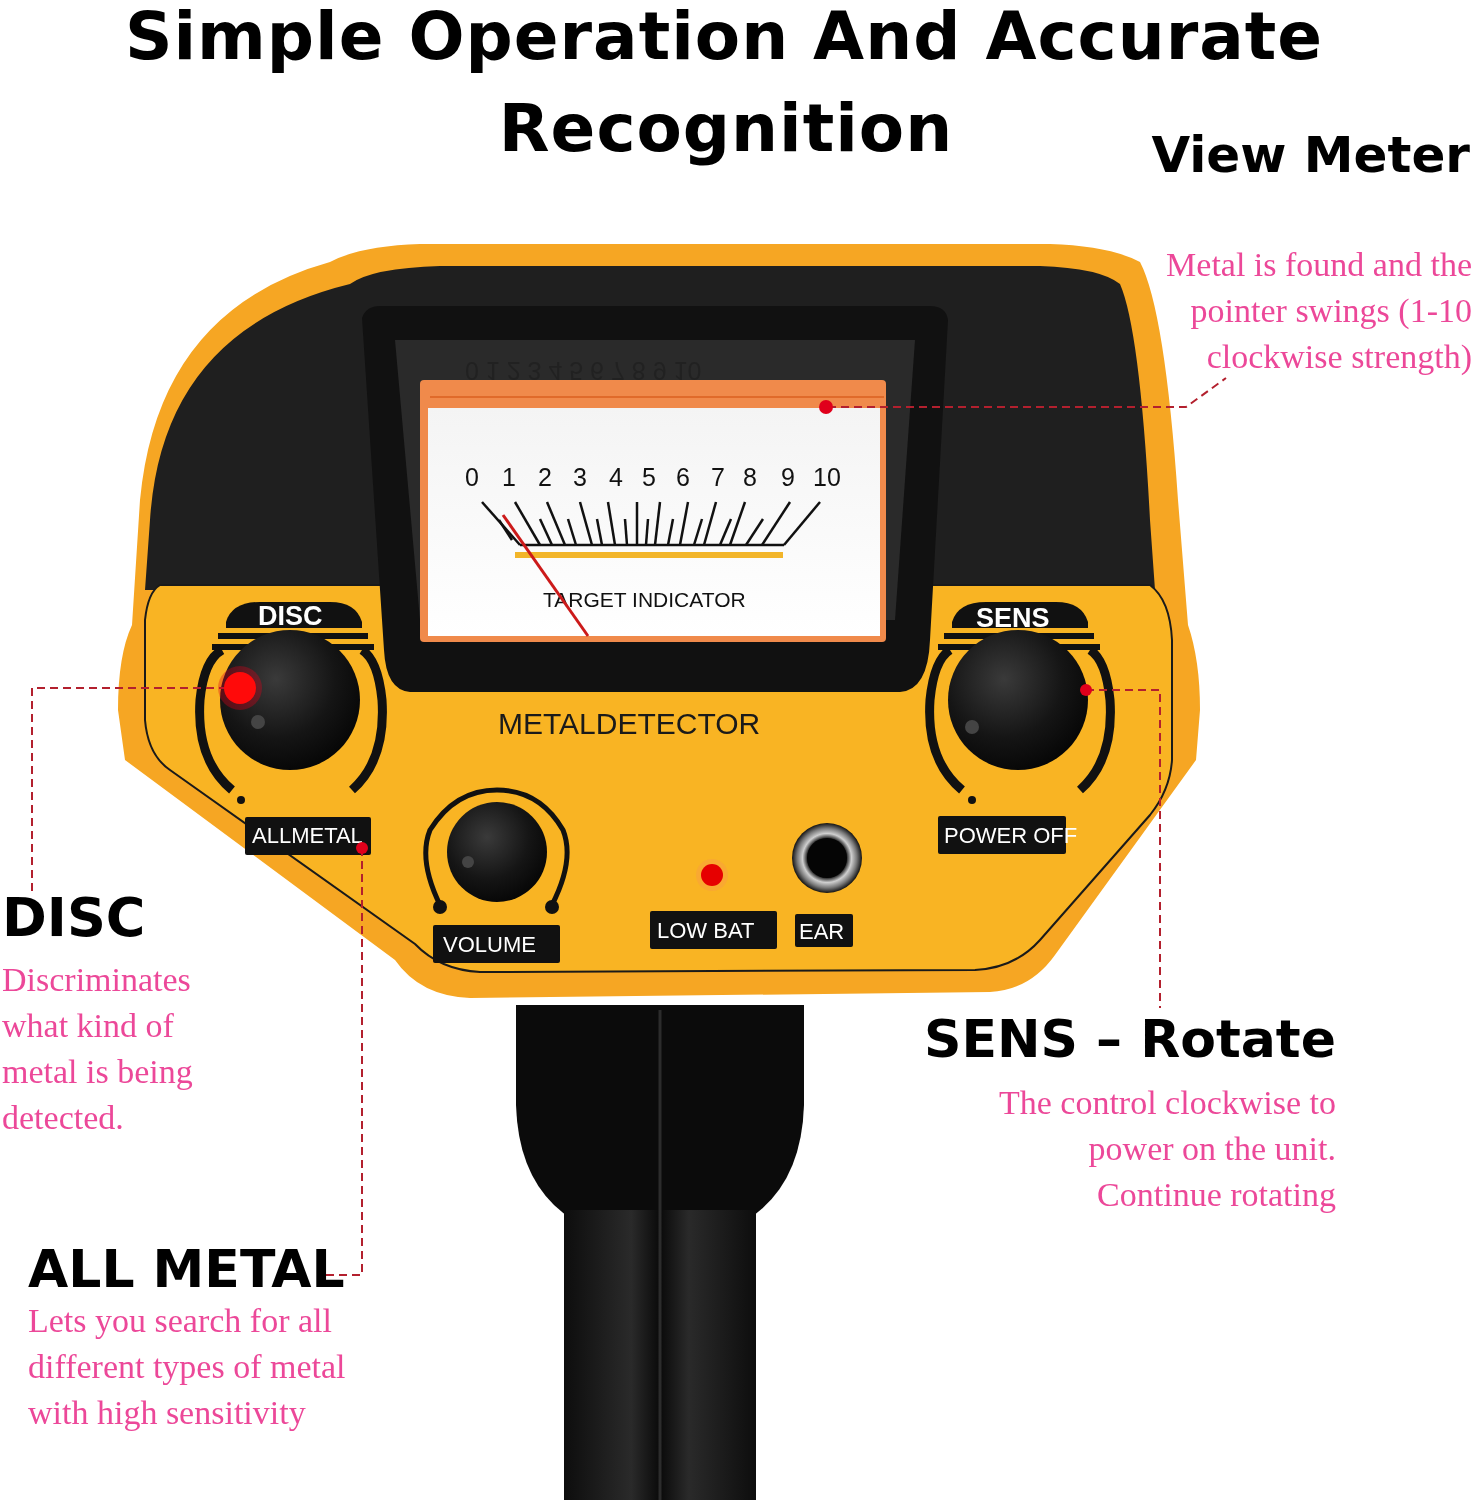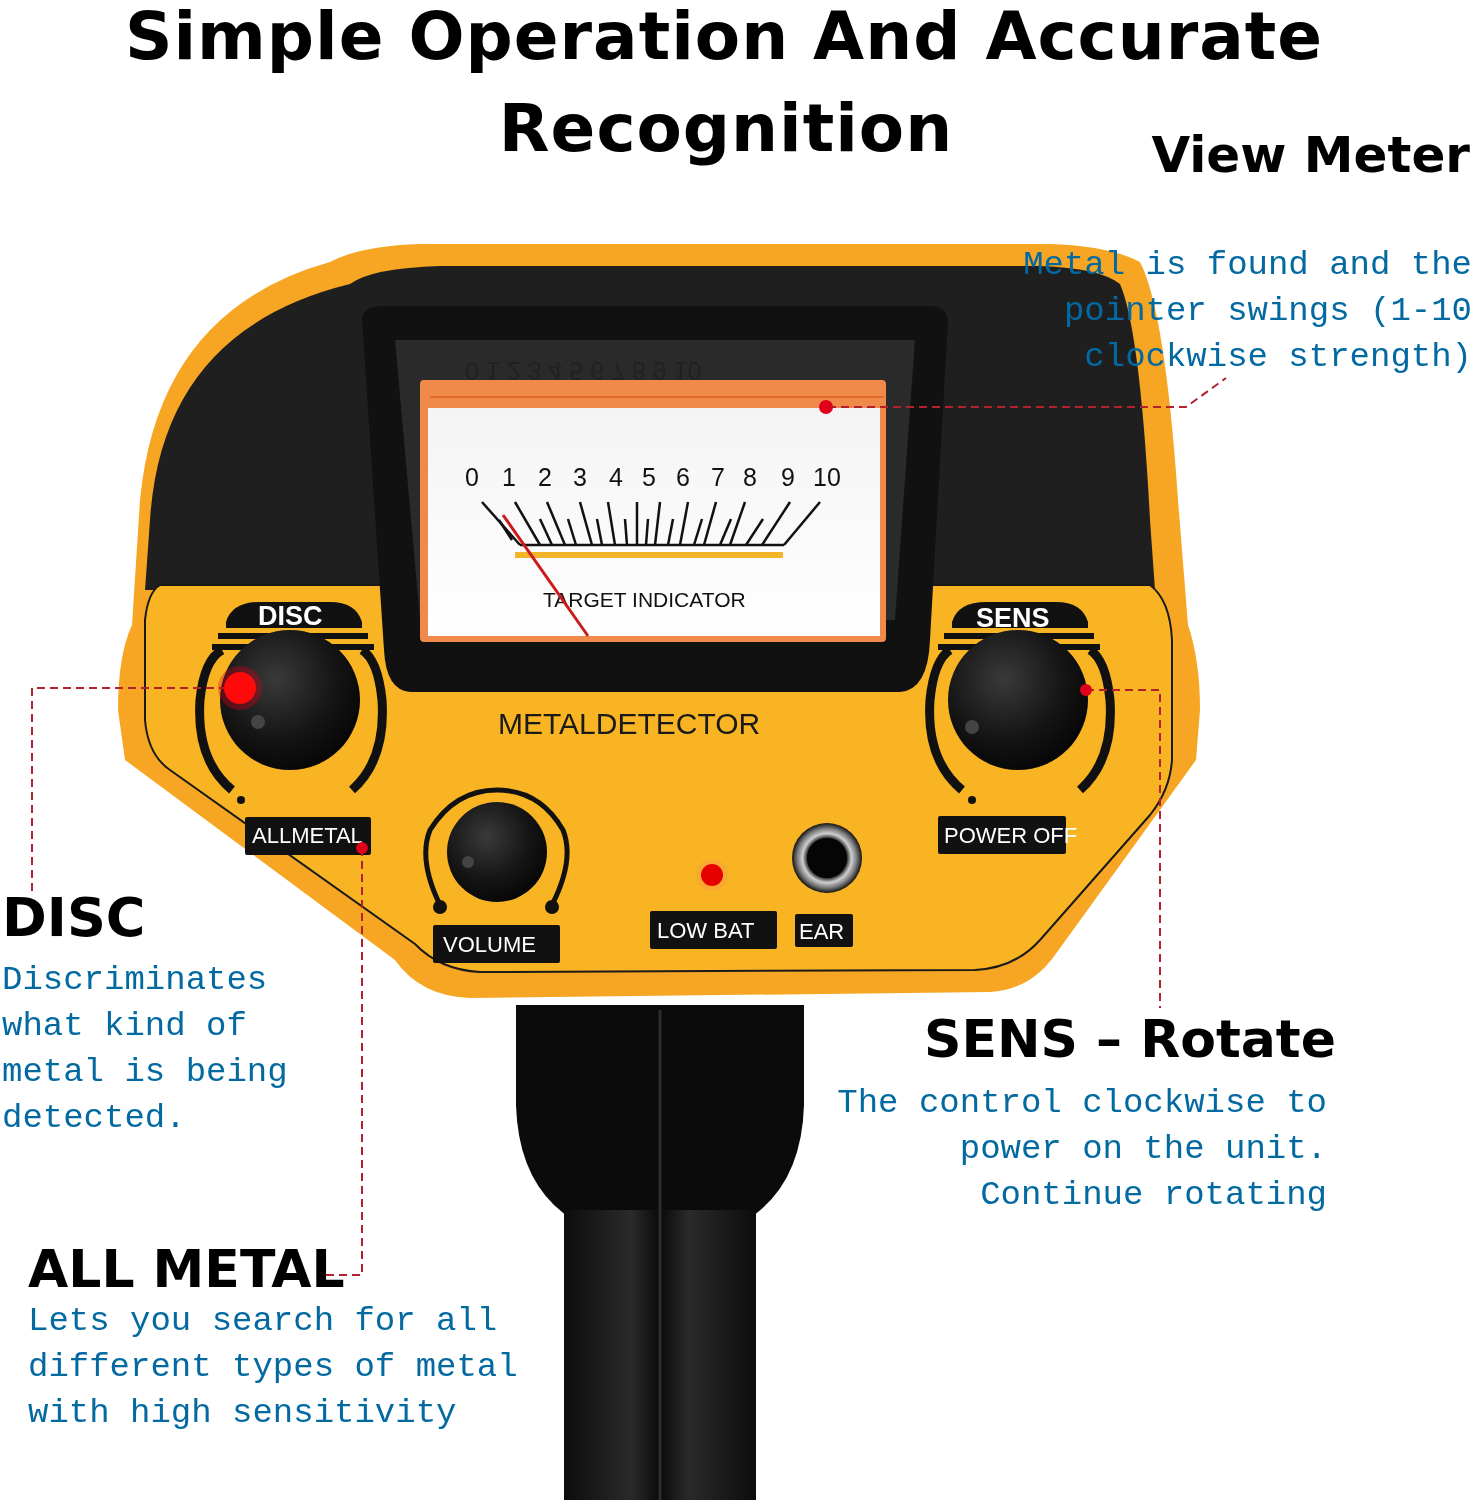--- a/index.html
+++ b/index.html
@@ -12,36 +12,36 @@
     font-size:66px; line-height:1; letter-spacing:1px; color:#000;
   }
   #title-line1 { top:4px; left:-14px; }
   #title-line2 { top:96px; left:-12px; }
 
   .callout-h {
     position:absolute; font-family:"DejaVu Sans", sans-serif; font-weight:bold;
     color:#000; line-height:1.05;
   }
   .callout-p {
-    position:absolute; font-family:Liberation Mono, monospace; font-weight:normal;
-    color:#0369a1; line-height:46px;
+    position:absolute; font-family:Liberation Serif, serif; font-weight:normal;
+    color:#ec4899; line-height:46px;
   }
   .right { text-align:right; }
 
   #meter-h { right:6px; top:120px; font-size:50px; line-height:70px; }
   #meter-p { right:4px; top:242px; font-size:34px; line-height:46px; }
 
   #disc-h { left:2px; top:890px; font-size:54px; }
   #disc-p { left:2px; top:957px; font-size:34px; }
 
   #allmetal-h { left:28px; top:1242px; font-size:52px; }
   #allmetal-p { left:28px; top:1298px; font-size:34px; }
 
   #sens-h { right:140px; top:1012px; font-size:52px; }
-  #sens-p { right:149px; top:1080px; font-size:34px;margin-left:8px; }
+  #sens-p { right:140px; top:1080px; font-size:34px;margin-left:8px; }
 
   svg#device { position:absolute; left:0; top:0; }
 
   .panel-label {
     font-family:"Liberation Sans", sans-serif; font-size:22px; fill:#fff;
   }
   .knob-title {
     font-family:"Liberation Sans", sans-serif; font-weight:bold; font-size:27px; fill:#fff;
   }
   .scale-num {

